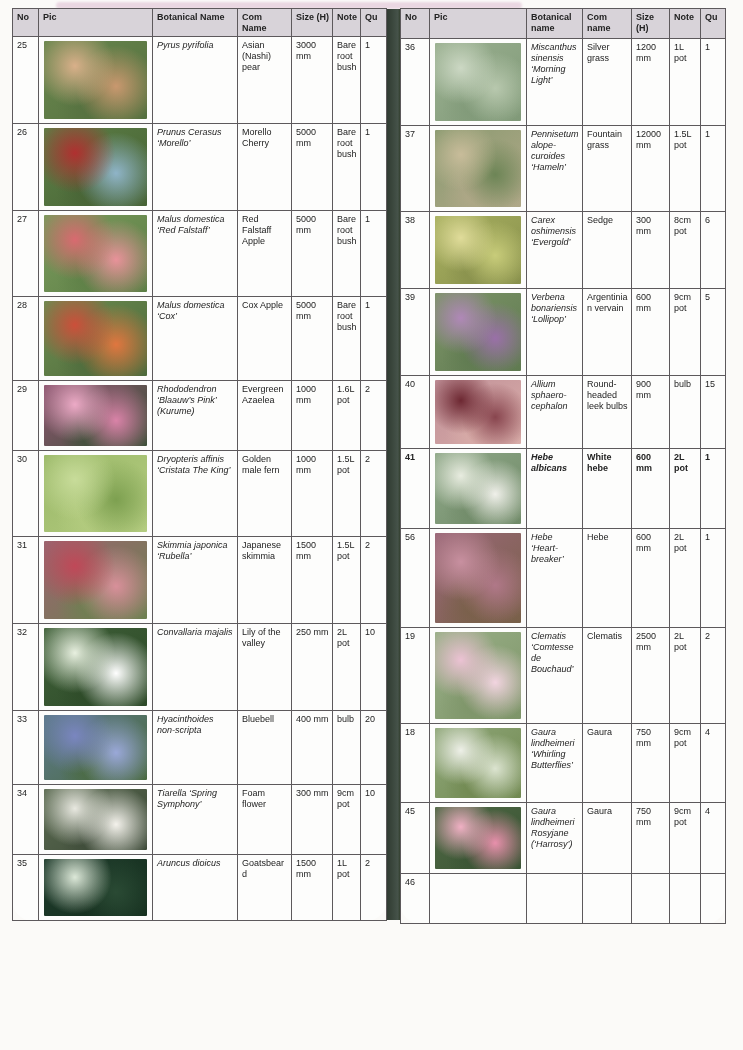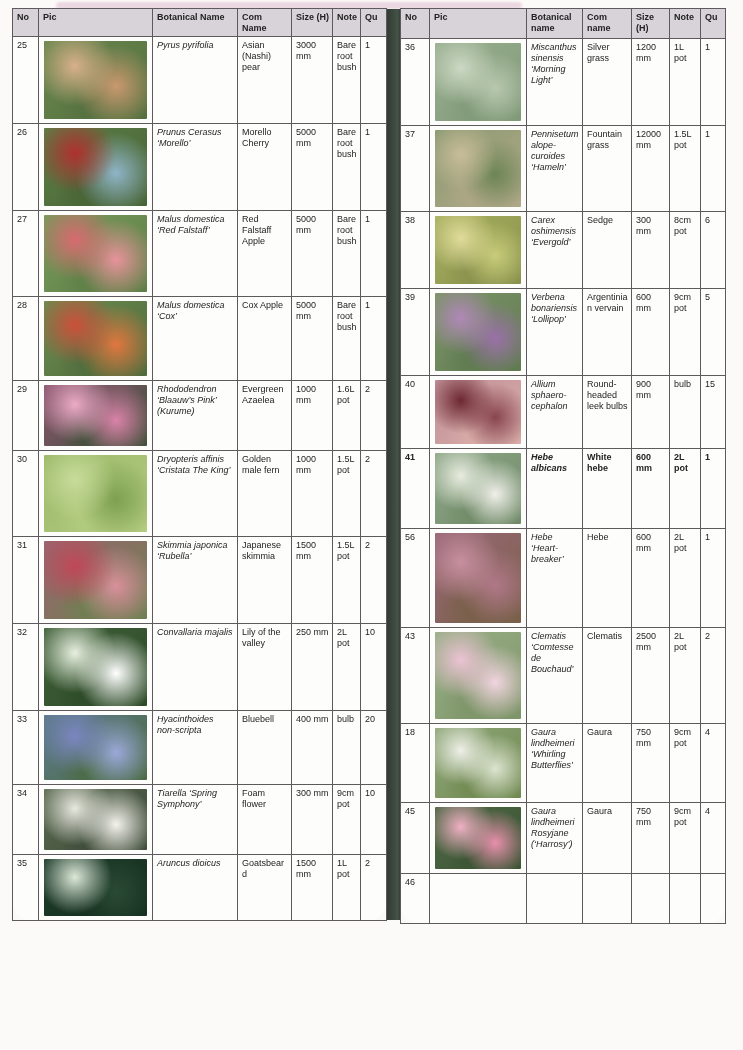--- a/index.html
+++ b/index.html
@@ -281,21 +281,21 @@
       <td class="c-pic">
             <div class="photo" style="height: 90px; background: radial-gradient(circle at 30% 32%, rgb(200, 144, 160) 0%, transparent 45%), radial-gradient(circle at 70% 58%, rgb(176, 120, 136) 0%, transparent 48%), radial-gradient(circle at 45% 82%, rgb(120, 96, 72) 0%, transparent 40%), linear-gradient(140deg, rgb(154, 104, 120) 0%, rgb(120, 96, 72) 100%);"></div>
           </td>
       <td class="c-bot">Hebe ‘Heart-breaker’</td>
       <td class="c-com">Hebe</td>
       <td class="c-size">600 mm</td>
       <td class="c-note">2L pot</td>
       <td class="c-qu">1</td>
     </tr>
         <tr style="height: 96px;">
-      <td class="c-no">43</td>
+      <td class="c-no">19</td>
       <td class="c-pic">
             <div class="photo" style="height: 87px; background: radial-gradient(circle at 30% 32%, rgb(236, 194, 212) 0%, transparent 45%), radial-gradient(circle at 70% 58%, rgb(242, 212, 224) 0%, transparent 48%), radial-gradient(circle at 45% 82%, rgb(125, 148, 104) 0%, transparent 40%), linear-gradient(140deg, rgb(154, 176, 136) 0%, rgb(125, 148, 104) 100%);"></div>
           </td>
       <td class="c-bot">Clematis ‘Comtesse de Bouchaud’</td>
       <td class="c-com">Clematis</td>
       <td class="c-size">2500 mm</td>
       <td class="c-note">2L pot</td>
       <td class="c-qu">2</td>
     </tr>
         <tr style="height: 79px;">

